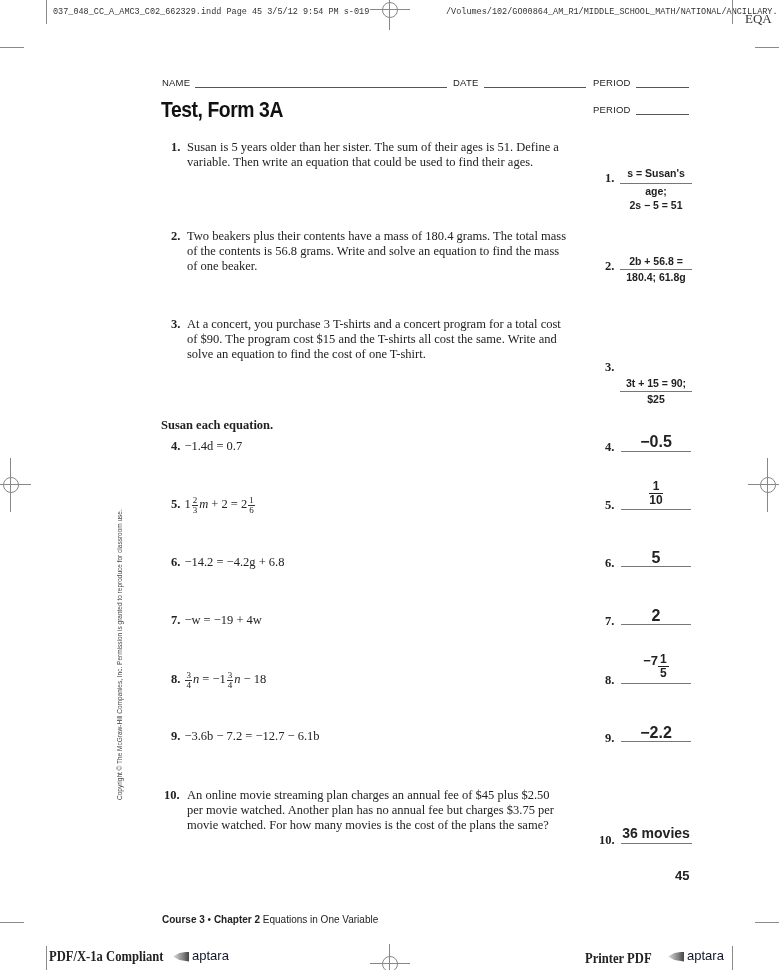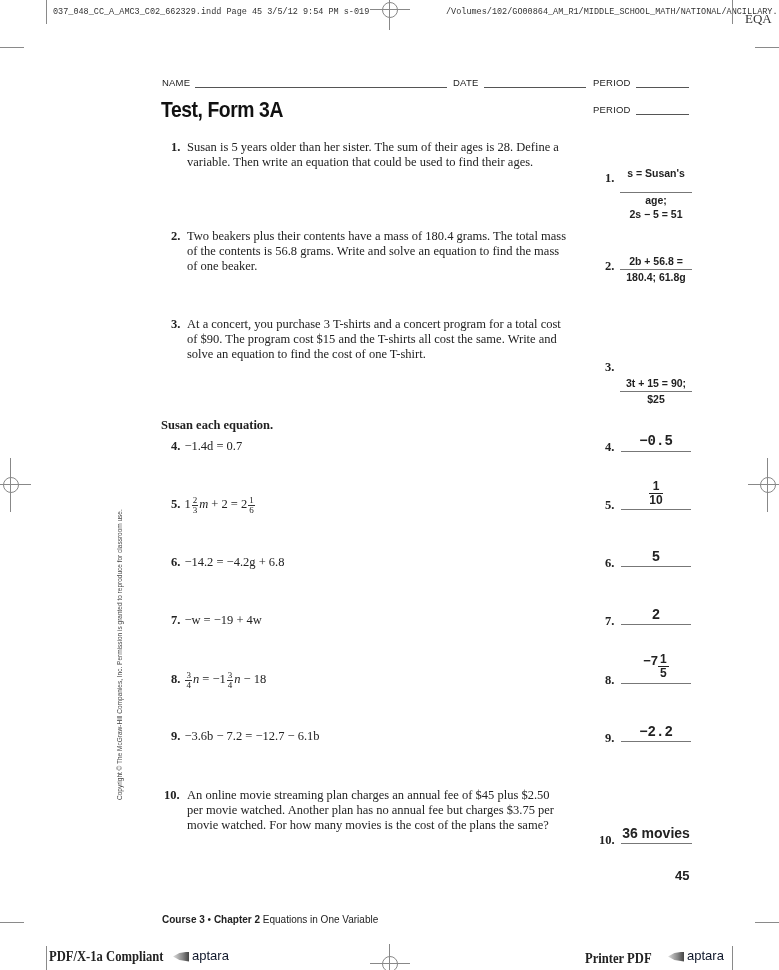--- a/index.html
+++ b/index.html
@@ -27,21 +27,21 @@
   .eq { position:absolute; font-family:"Liberation Serif", serif; font-size:12.5px; color:#222; white-space:nowrap; }
   .eq .num { font-weight:bold; margin-right:4px; }
   .eq i { font-style:italic; }
   .frac { display:inline-block; vertical-align:middle; text-align:center; font-size:9px; line-height:9px; margin:0 1px; }
   .frac .n { display:block; border-bottom:1px solid #333; padding:0 1px; }
   .frac .d { display:block; }
 
   .ans-num { position:absolute; font-family:"Liberation Serif", serif; font-weight:bold; font-size:12.5px; color:#222; }
   .ans-line { position:absolute; height:1px; background:#777; width:70px; }
   .ans { position:absolute; font-family:"Liberation Sans", sans-serif; font-weight:bold; color:#222; text-align:center; width:70px; }
-  .ans-big { font-size:14px;font-family:Liberation Mono, monospace; }
+  .ans-big { font-size:16px; }
   .afrac { display:inline-block; vertical-align:middle; text-align:center; font-size:12px; line-height:13px; }
   .afrac .n { display:block; border-bottom:1.5px solid #222; padding:0 2px; }
   .afrac .d { display:block; }
 
   .section { position:absolute; font-family:"Liberation Serif", serif; font-weight:bold; font-size:12.5px; color:#222; }
   .footer-left { position:absolute; font-family:"Liberation Sans", sans-serif; font-size:10px; color:#222; }
   .footer-left b { font-weight:bold; }
   .pagenum { position:absolute; font-family:"Liberation Sans", sans-serif; font-weight:bold; font-size:13px; color:#222; }
   .copyright { position:absolute; font-family:"Liberation Sans", sans-serif; font-size:6.5px; color:#444; white-space:nowrap; transform:rotate(-90deg); transform-origin:left top; }
   .bottom-label { position:absolute; font-family:"Liberation Serif", serif; font-weight:bold; font-size:14px; color:#222; transform:scaleX(0.9); transform-origin:left; white-space:nowrap; }
@@ -82,25 +82,25 @@
 <div class="hdr-line" style="left:484px; top:87px; width:102px;"></div>
 <div class="abs hdr-label" style="left:593px; top:77px;">PERIOD</div>
 <div class="hdr-line" style="left:636px; top:87px; width:53px;"></div>
 
 <div class="abs title" style="left:161px; top:97px;">Test, Form 3A</div>
 <div class="abs hdr-label" style="left:593px; top:104px;">PERIOD</div>
 <div class="hdr-line" style="left:636px; top:114px; width:53px;"></div>
 
 <div class="q" style="left:171px; top:140px; width:395px;">
   <span class="num">1.</span>
-  <div class="txt">Susan is 5 years older than her sister. The sum of their ages is 28. Define a variable. Then write an equation that could be used to find their ages.</div>
+  <div class="txt">Susan is 5 years older than her sister. The sum of their ages is 51. Define a variable. Then write an equation that could be used to find their ages.</div>
 </div>
 <div class="ans-num" style="left:605px; top:171px;">1.</div>
 <div class="abs sans" style="left:620px; top:166px; width:72px; text-align:center; font-size:10.5px; font-weight:bold; line-height:14px; color:#222;">
-  <div style="border-bottom:1px solid #777; padding-bottom:12px;">s = Susan's</div>
+  <div style="border-bottom:1px solid #777; padding-bottom:3px;">s = Susan's</div>
   <div>age;</div>
   <div>2s − 5 = 51</div>
 </div>
 
 <div class="q" style="left:171px; top:229px; width:400px;">
   <span class="num">2.</span>
   <div class="txt">Two beakers plus their contents have a mass of 180.4 grams. The total mass of the contents is 56.8 grams. Write and solve an equation to find the mass of one beaker.</div>
 </div>
 <div class="ans-num" style="left:605px; top:259px;">2.</div>
 <div class="abs sans" style="left:620px; top:254px; width:72px; text-align:center; font-size:10.5px; font-weight:bold; line-height:14px; color:#222;">

